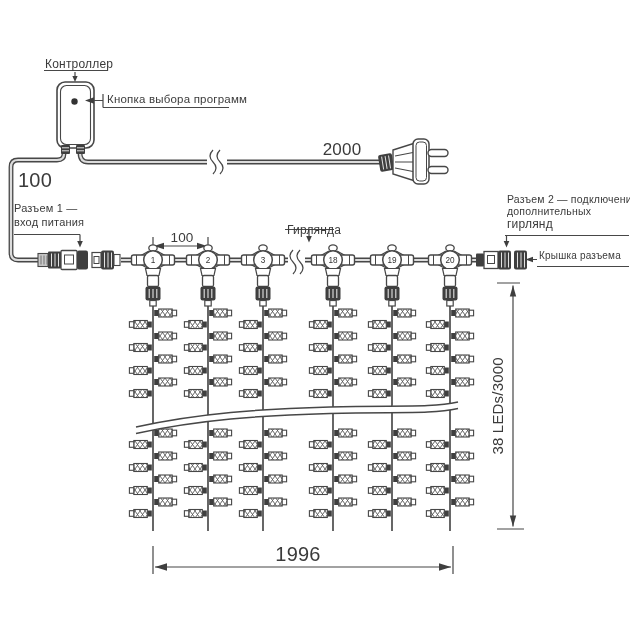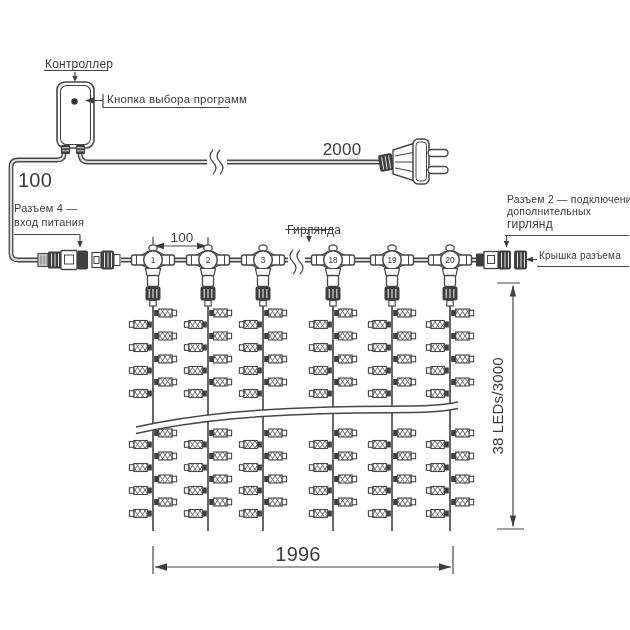--- a/index.html
+++ b/index.html
@@ -731,21 +731,21 @@
     <path class="ln" d="M153,546 V574 M453,546 V574 M155,567 H451"></path>
     <polygon class="arw" points="155,567 167,563.2 167,570.8"></polygon>
     <polygon class="arw" points="451,567 439,563.2 439,570.8"></polygon>
   </g>
 </svg>
 
 <div class="lbl" style="left:45px;top:58px;font-size:12px">Контроллер</div>
 <div class="lbl" style="left:107px;top:93px;font-size:11.5px">Кнопка выбора программ</div>
 <div class="lbl ctr" style="left:9px;top:170px;width:52px;font-size:20px">100</div>
 <div class="lbl ctr" style="left:314px;top:141px;width:56px;font-size:17px">2000</div>
-<div class="lbl" style="left:14px;top:203px;font-size:11px">Разъем 4 —</div>
+<div class="lbl" style="left:14px;top:203px;font-size:11px">Разъем 1 —</div>
 <div class="lbl" style="left:14px;top:217px;font-size:11px">вход питания</div>
 <div class="lbl ctr" style="left:163px;top:231px;width:38px;font-size:13.5px">100</div>
 <div class="lbl" style="left:287px;top:224px;font-size:12px">Гирлянда</div>
 <div class="lbl" style="left:507px;top:194px;font-size:10.5px">Разъем 2 — подключение</div>
 <div class="lbl" style="left:507px;top:206px;font-size:10.5px">дополнительных</div>
 <div class="lbl" style="left:507px;top:218px;font-size:12px">гирлянд</div>
 <div class="lbl" style="left:539px;top:251px;font-size:10px">Крышка разъема</div>
 <div class="lbl ctr vlbl" style="left:433px;top:398px;width:130px;font-size:15px">38 LEDs/3000</div>
 <div class="lbl ctr" style="left:266px;top:544px;width:64px;font-size:20px">1996</div>
 

